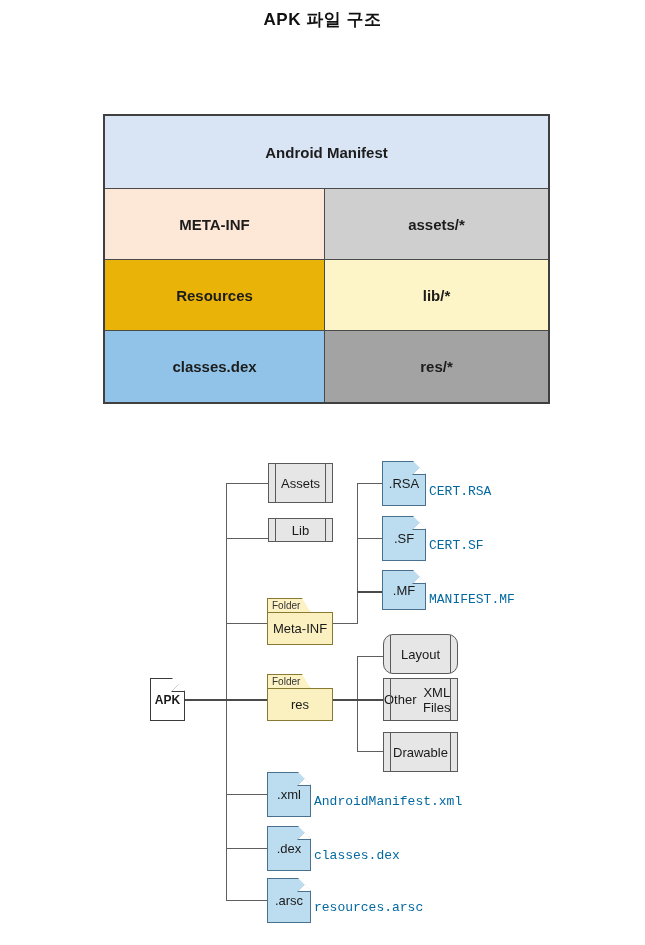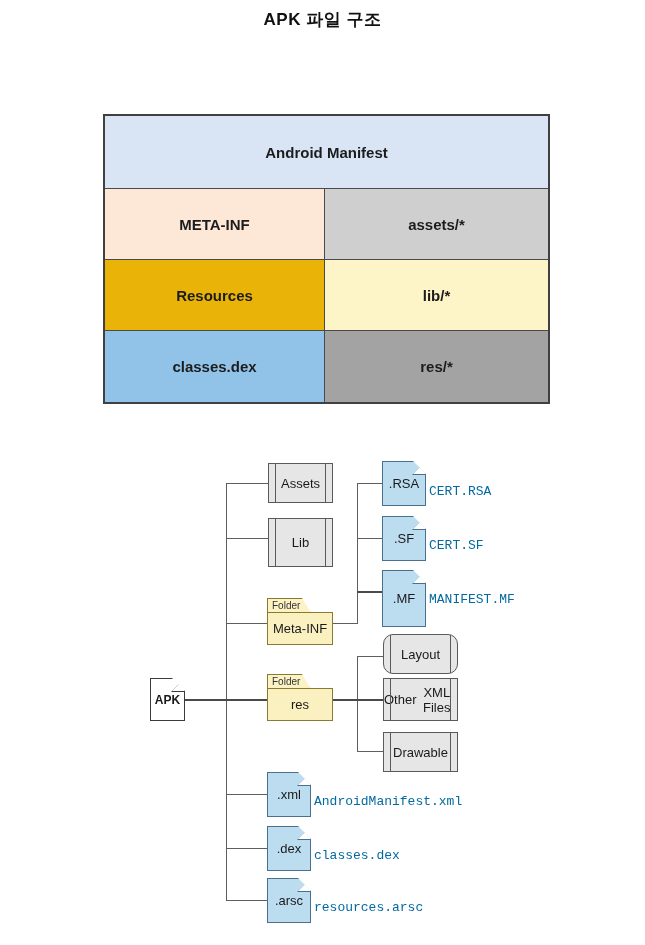--- a/index.html
+++ b/index.html
@@ -235,21 +235,21 @@
 
   <div class="file-node root" style="left:150px; top:228px; width:35px; height:43px;">
     <span>APK</span>
     <span class="dogear"></span>
   </div>
 
   <div class="comp-node" style="left:268px; top:13px; width:65px; height:40px;">
     <span>Assets</span>
   </div>
 
-  <div class="comp-node" style="left:268px; top:68px; width:65px; height:49px;">
+  <div class="comp-node" style="left:268px; top:68px; width:65px; height:24px;">
     <span>Lib</span>
   </div>
 
   <div class="folder-node" style="left:267px; top:148px; width:66px; height:47px;">
     <div class="folder-tab" style="width:44px;">Folder</div>
     <div class="folder-body" style="width:66px; height:33px;">Meta-INF</div>
   </div>
 
   <div class="folder-node" style="left:267px; top:224px; width:66px; height:47px;">
     <div class="folder-tab" style="width:44px;">Folder</div>
@@ -261,21 +261,21 @@
     <span class="dogear"></span>
   </div>
   <div class="caption" style="left:429px; top:34px;">CERT.RSA</div>
 
   <div class="file-node" style="left:382px; top:66px; width:44px; height:45px;">
     <span>.SF</span>
     <span class="dogear"></span>
   </div>
   <div class="caption" style="left:429px; top:88px;">CERT.SF</div>
 
-  <div class="file-node" style="left:382px; top:120px; width:44px; height:57px;">
+  <div class="file-node" style="left:382px; top:120px; width:44px; height:40px;">
     <span>.MF</span>
     <span class="dogear"></span>
   </div>
   <div class="caption" style="left:429px; top:142px;">MANIFEST.MF</div>
 
   <div class="comp-node" style="left:383px; top:184px; width:75px; height:40px;border-radius:10px;">
     <span>Layout</span>
   </div>
 
   <div class="comp-node" style="left:383px; top:228px; width:75px; height:43px; flex-direction:row;">

